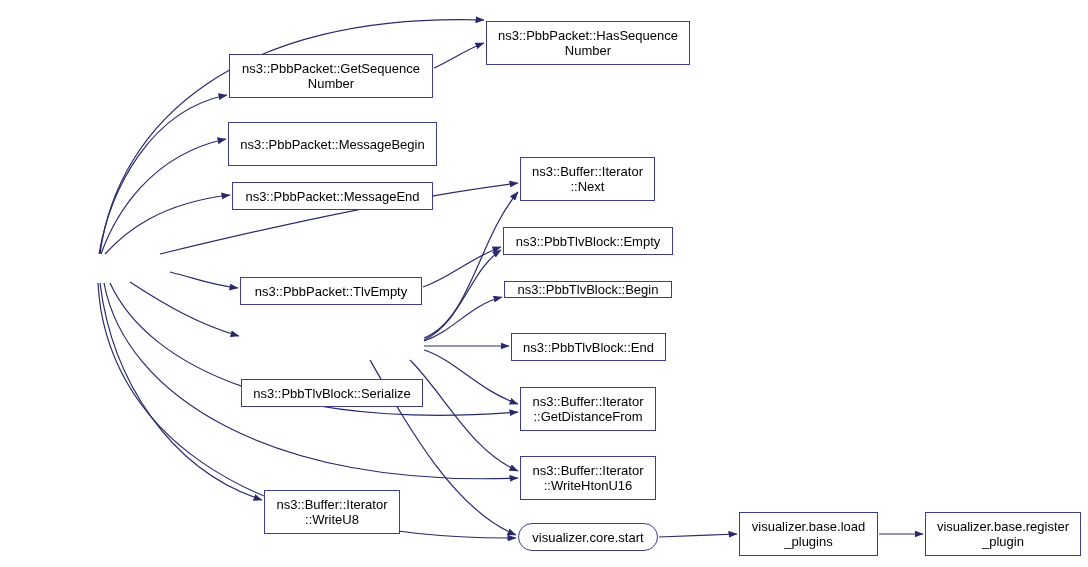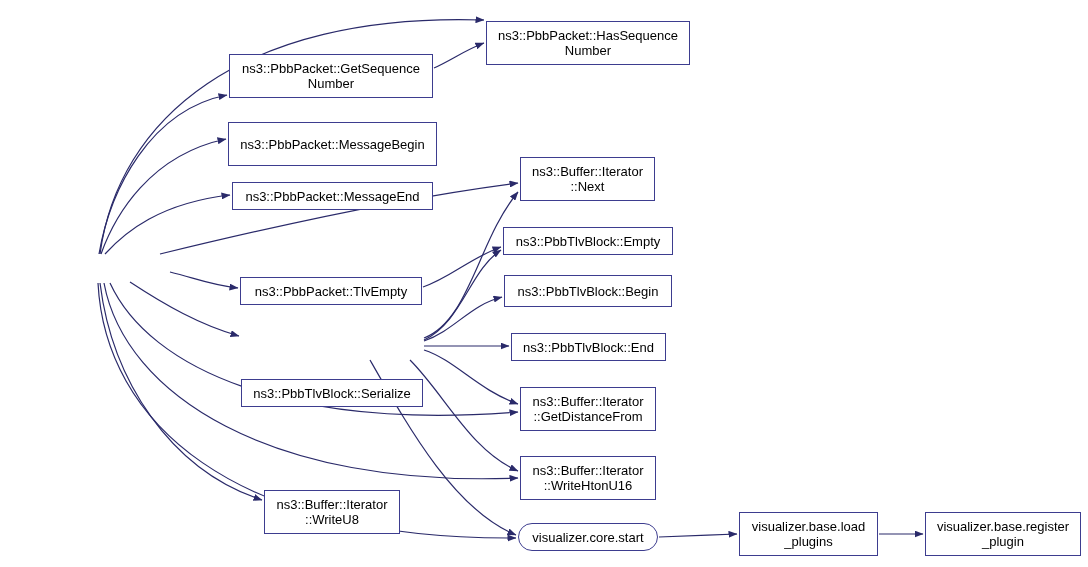--- a/index.html
+++ b/index.html
@@ -102,21 +102,21 @@
 
   <div class="node" style="left:486px;top:21px;width:204px;height:44px;">ns3::PbbPacket::HasSequence
 Number</div>
   <div class="node" style="left:229px;top:54px;width:204px;height:44px;">ns3::PbbPacket::GetSequence
 Number</div>
   <div class="node" style="left:228px;top:122px;width:209px;height:44px;">ns3::PbbPacket::MessageBegin</div>
   <div class="node" style="left:232px;top:176px;width:201px;height:28px;margin-top:6px;">ns3::PbbPacket::MessageEnd</div>
   <div class="node" style="left:520px;top:157px;width:135px;height:44px;">ns3::Buffer::Iterator
 ::Next</div>
   <div class="node" style="left:503px;top:227px;width:170px;height:28px;">ns3::PbbTlvBlock::Empty</div>
-  <div class="node" style="left:504px;top:275px;width:168px;height:32px;">ns3::PbbTlvBlock::Begin</div>
+  <div class="node" style="left:504px;top:281px;width:168px;height:17px;">ns3::PbbTlvBlock::Begin</div>
   <div class="node" style="left:511px;top:333px;width:155px;height:28px;">ns3::PbbTlvBlock::End</div>
   <div class="node" style="left:240px;top:277px;width:182px;height:28px;">ns3::PbbPacket::TlvEmpty</div>
   <div class="node" style="left:241px;top:332px;width:182px;height:28px;margin-top:47px;">ns3::PbbTlvBlock::Serialize</div>
   <div class="node" style="left:520px;top:387px;width:136px;height:44px;">ns3::Buffer::Iterator
 ::GetDistanceFrom</div>
   <div class="node" style="left:520px;top:456px;width:136px;height:44px;">ns3::Buffer::Iterator
 ::WriteHtonU16</div>
   <div class="node" style="left:264px;top:490px;width:136px;height:44px;">ns3::Buffer::Iterator
 ::WriteU8</div>
   <div class="node" style="left:518px;top:523px;width:140px;height:28px;border-radius:14px;">visualizer.core.start</div>

